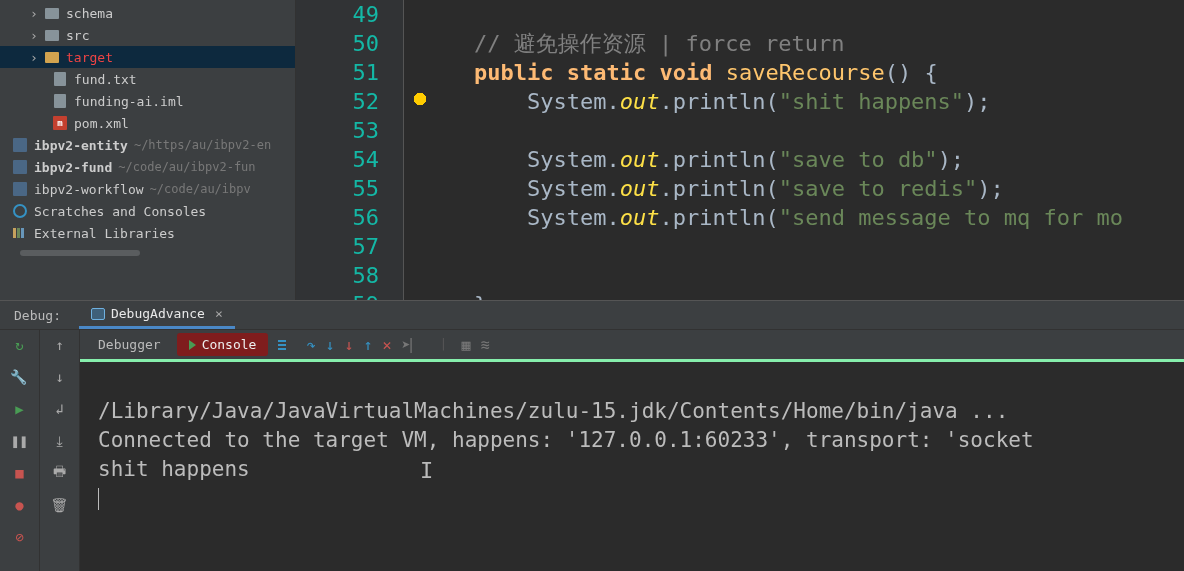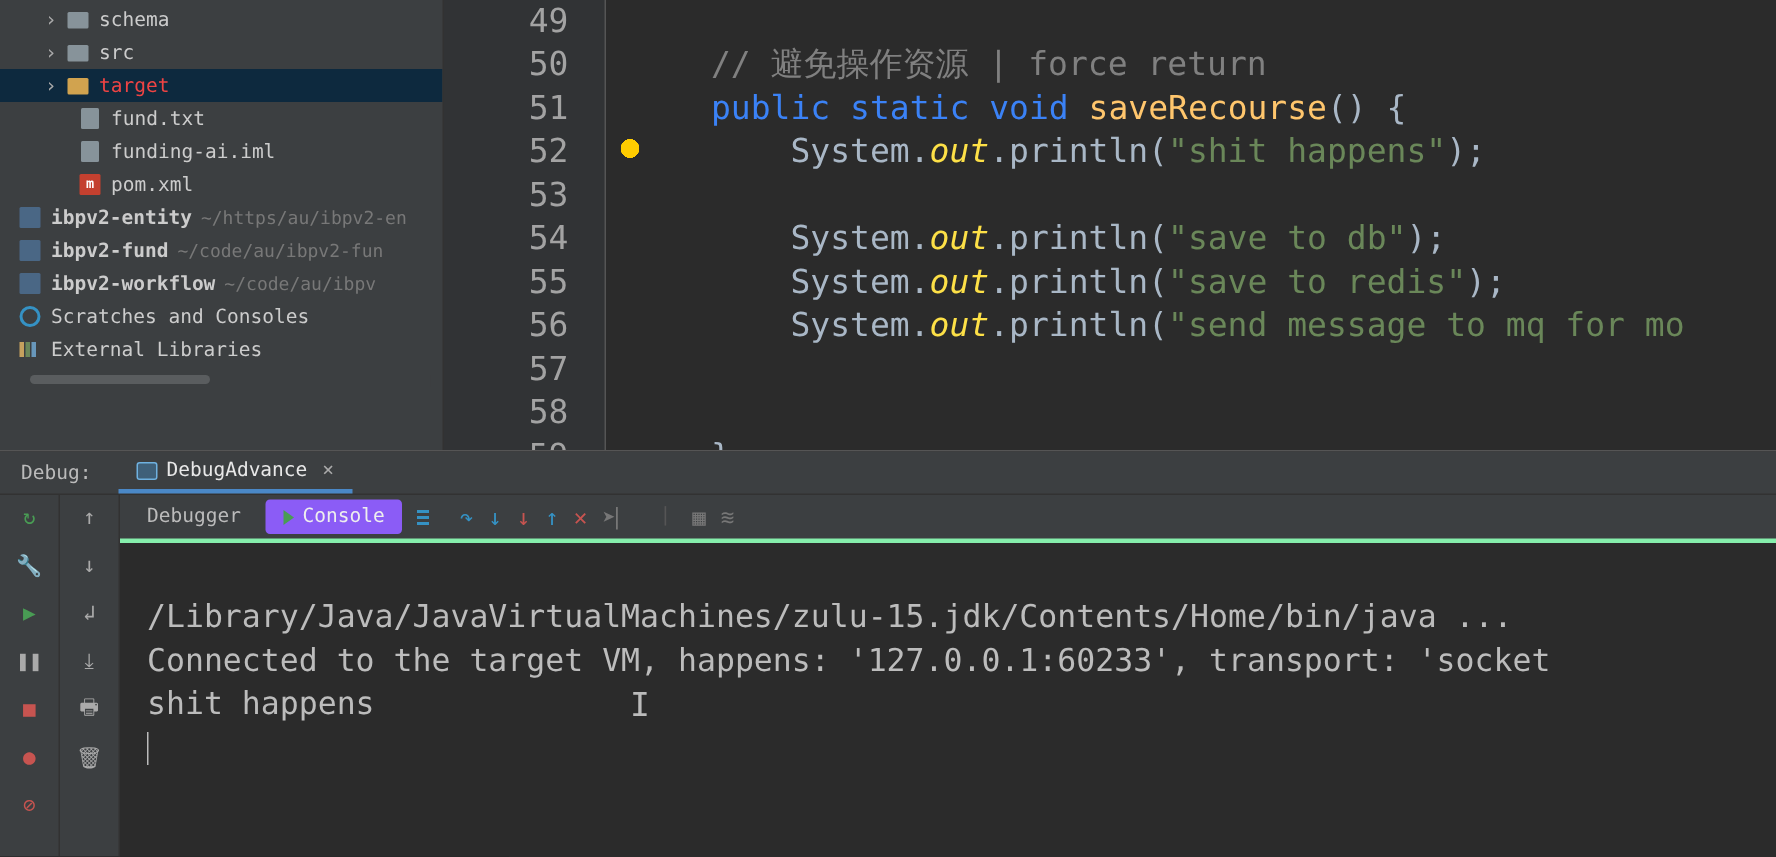--- a/index.html
+++ b/index.html
@@ -53,32 +53,32 @@
     flex: 1;
     display: flex;
     background: #2b2b2b;
     position: relative;
     font-size: 22px;
     line-height: 29px;
   }
   .gutter {
     width: 108px;
     background: #313335;
-    color: #a3a3a3;
+    color: #14b8a6;
     text-align: right;
     padding-right: 24px;
     padding-top: 0;
     border-right: 1px solid #555;
     position: relative;
   }
   .gutter .ln { height: 29px; position: relative; }
   .code-area { flex: 1; padding-left: 70px; padding-top: 0; position: relative; overflow: hidden; }
   .code-line { height:29px; position:relative; white-space: pre; }
   .c-comment { color:#808080; }
-  .c-keyword { color:#3b82f6; }
+  .c-keyword { color:#fdba74;font-weight:bold; }
   .c-method { color:#ffc66d; }
   .c-field { color:#fde047; font-style: italic; }
   .c-string { color:#6a8759; }
   .c-plain { color:#a9b7c6; }
   .hl-red { position:absolute; left:-70px; right:-400px; top:0; bottom:0; background:#4a2f33; z-index:-1; }
   .hl-blue { position:absolute; left:-70px; right:-400px; top:0; bottom:0; background:#214283; z-index:-1; }
   .sel-box { position:absolute; top:0; bottom:0; background:#214283; z-index:-1; }
   .bulb {
     position:absolute; left:-62px; top:4px; width:16px; height:16px;
     background: radial-gradient(circle, #ffcc00 55%, transparent 56%);
@@ -126,21 +126,21 @@
   }
 
   .main-console {
     flex:1; display:flex; flex-direction:column;
   }
   .tab-strip {
     height:32px; background:#3c3f41; display:flex; align-items:center;
     padding-left:6px; gap:4px; border-bottom:3px solid #86efac;
   }
   .sub-tab { padding:4px 12px; color:#bbb; display:flex; align-items:center; gap:6px; cursor:pointer; }
-  .sub-tab.active { background:#8b5cf6; color:#eee; border-radius:3px; }
+  .sub-tab.active { background:#7f1d1d; color:#eee; border-radius:3px; }
   .play-tri { width:0;height:0; border-left:7px solid #499c54; border-top:5px solid transparent; border-bottom:5px solid transparent; }
   .strip-divider { width:8px; display:flex; flex-direction:column; gap:2px; margin:0 6px; }
   .strip-divider span { height:2px; background:#3592c4; }
   .step-icons { display:flex; gap:10px; margin-left:10px; }
   .step-icons .ic { color:#3592c4; font-size:15px; cursor:pointer; }
   .step-icons .ic.redish { color:#c75450; }
   .step-icons .ic.grey { color:#777; }
 
   .console-out {
     flex:1; background:#2b2b2b; padding:6px 0 0 18px;
@@ -213,21 +213,21 @@
       <span class="ico">
           <span class="module-ico"></span>
         </span>
       <span class="lbl" style="font-weight:bold;">ibpv2-fund</span>
       <span class="path">~/code/au/ibpv2-fun</span>
     </div>
     <div class="tree-row">
       <span class="ico">
           <span class="module-ico"></span>
         </span>
-      <span class="lbl" style="font-weight:bold;">ibpv2-workflow</span>
+      <span class="lbl" style="font-weight:normal;">ibpv2-workflow</span>
       <span class="path">~/code/au/ibpv</span>
     </div>
     <div class="tree-row">
       <span class="ico">
           <span class="scratch-ico"></span>
         </span>
       <span class="lbl">Scratches and Consoles</span>
     </div>
     <div class="tree-row">
       <span class="ico">

